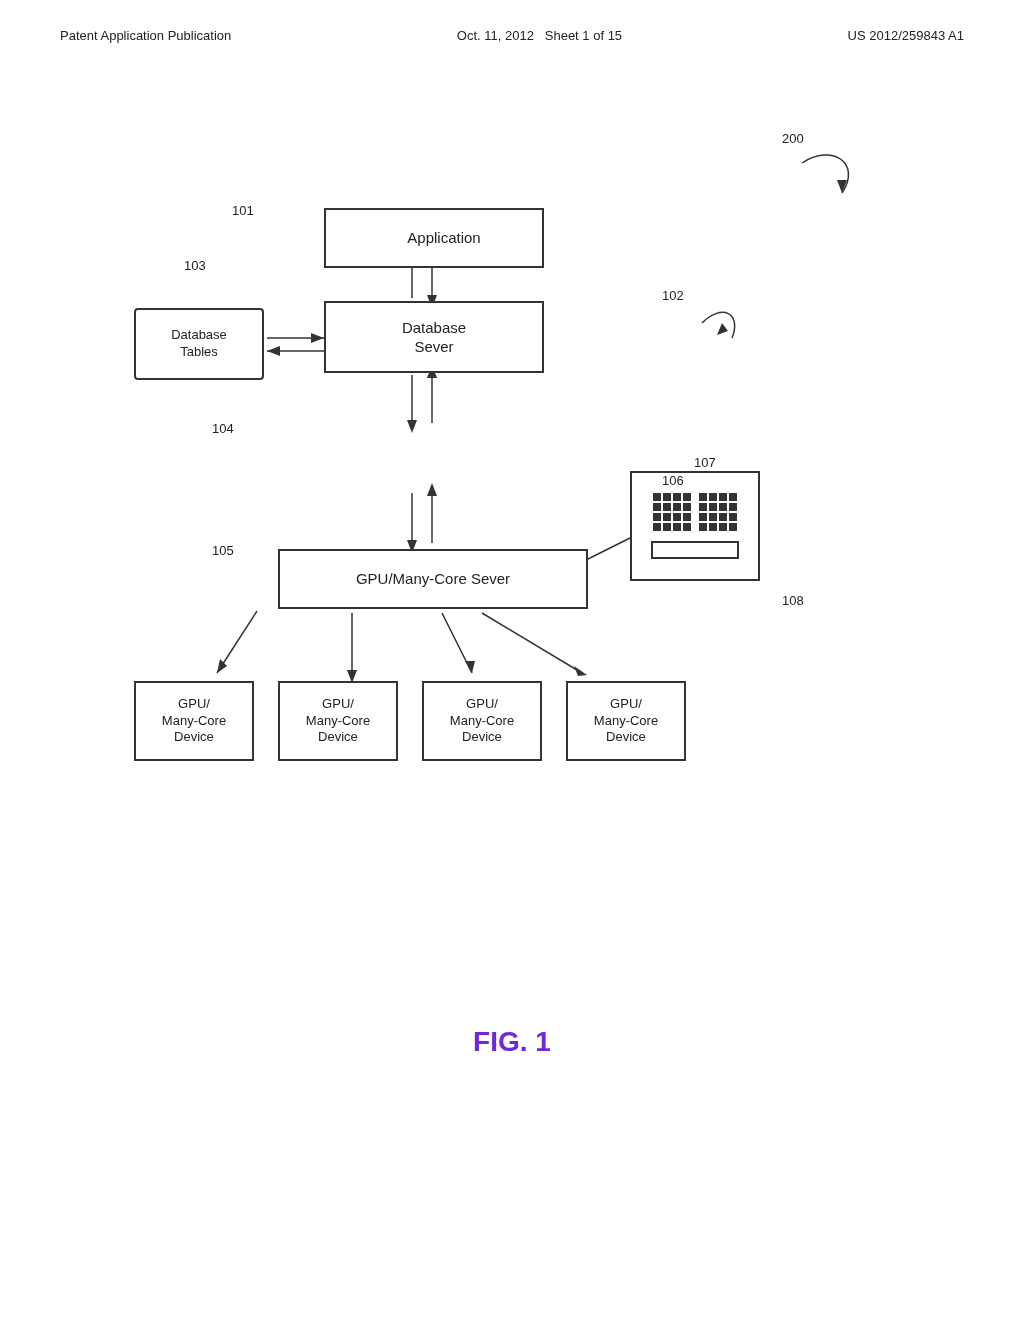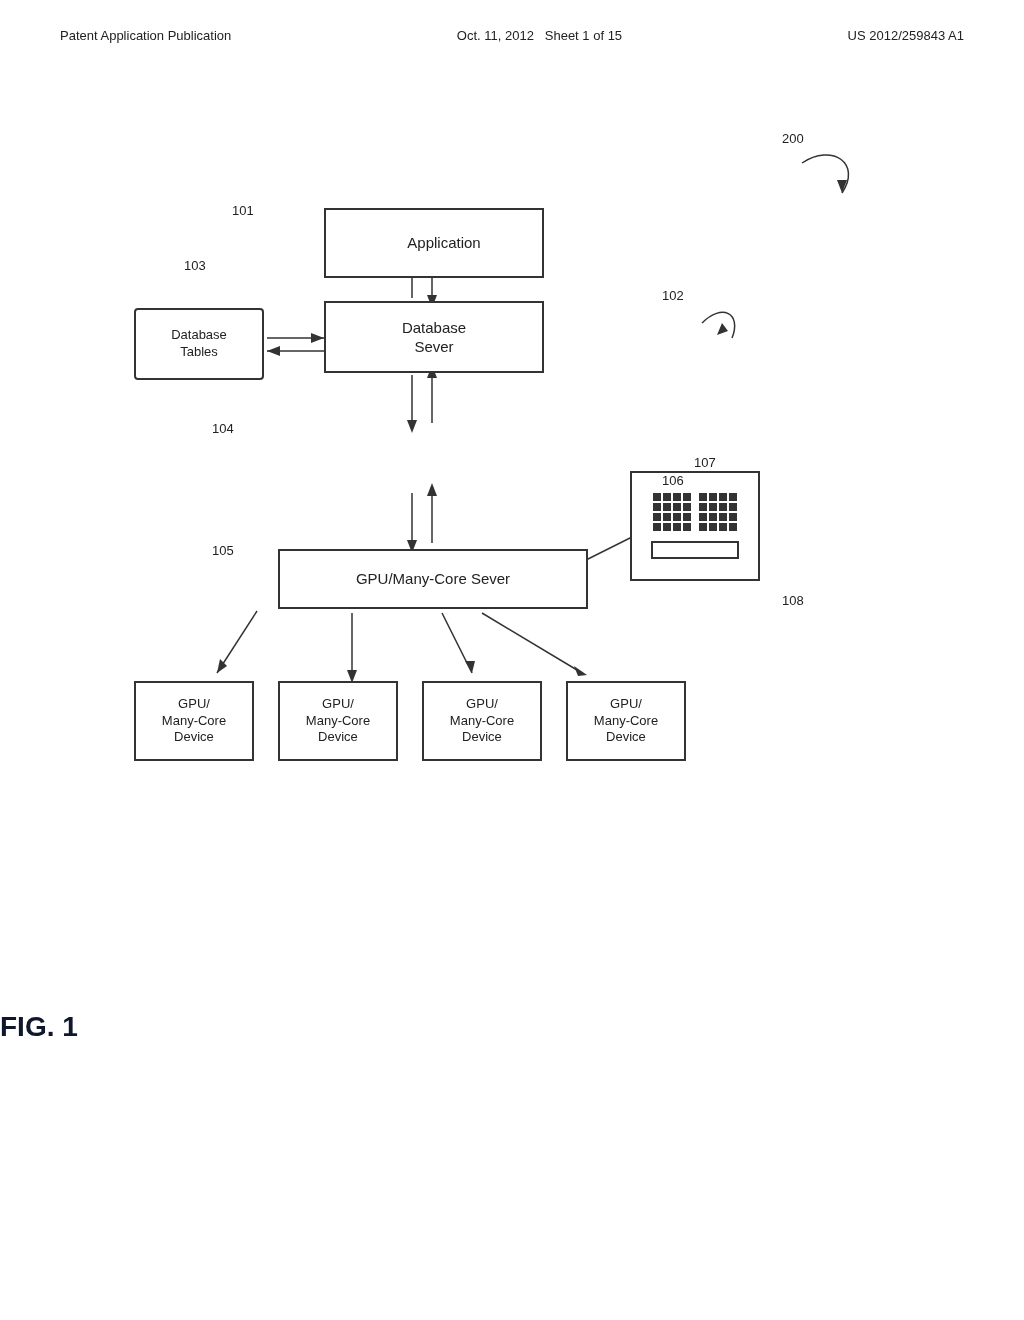--- a/index.html
+++ b/index.html
@@ -70,25 +70,25 @@
       margin-bottom: 4px;
     }
     .gpu-chip-cell {
       width: 8px;
       height: 8px;
       background: #333;
     }
 
     
     .figure-label {
-      text-align: left;
+      text-align: center;
       font-size: 28px;
       font-weight: bold;
-      margin-top: 8px;
-      color: #0f172a;
+      margin-top: 23px;
+      color: #6d28d9;
     }
   </style>
 </head>
 <body>
 
 <div class="header">
   <div class="header-left">Patent Application Publication</div>
   <div class="header-center">
     <span>Oct. 11, 2012</span>&nbsp;&nbsp;&nbsp;<span>Sheet 1 of 15</span>
   </div>
@@ -137,21 +137,21 @@
 
     <path d="M 620,220 C 640,200 660,210 650,235" stroke="#333" stroke-width="1.5" fill="none"></path>
     <polygon points="635,232 640,220 646,228" fill="#333"></polygon>
 
     <line x1="478" y1="470" x2="558" y2="430" stroke="#333" stroke-width="1.5"></line>
     <polygon points="562,427 548,428 553,438" fill="#333"></polygon>
   </svg>
 
   <div class="label" style="top:28px; left:700px;">200</div>
 
-  <div class="box" style="left:242px; top:105px; width:220px; height:70px;padding-left:20px;">
+  <div class="box" style="left:242px; top:105px; width:220px; height:60px;padding-left:20px;">
     <span>Application</span>
   </div>
   <div class="label" style="top:100px; left:150px;">101</div>
 
   <div class="label" style="top:155px; left:102px;">103</div>
 
   <div class="box" style="left:242px; top:198px; width:220px; height:72px;">
     <span style="white-space:pre-line;">Database
 Sever</span>
   </div>

